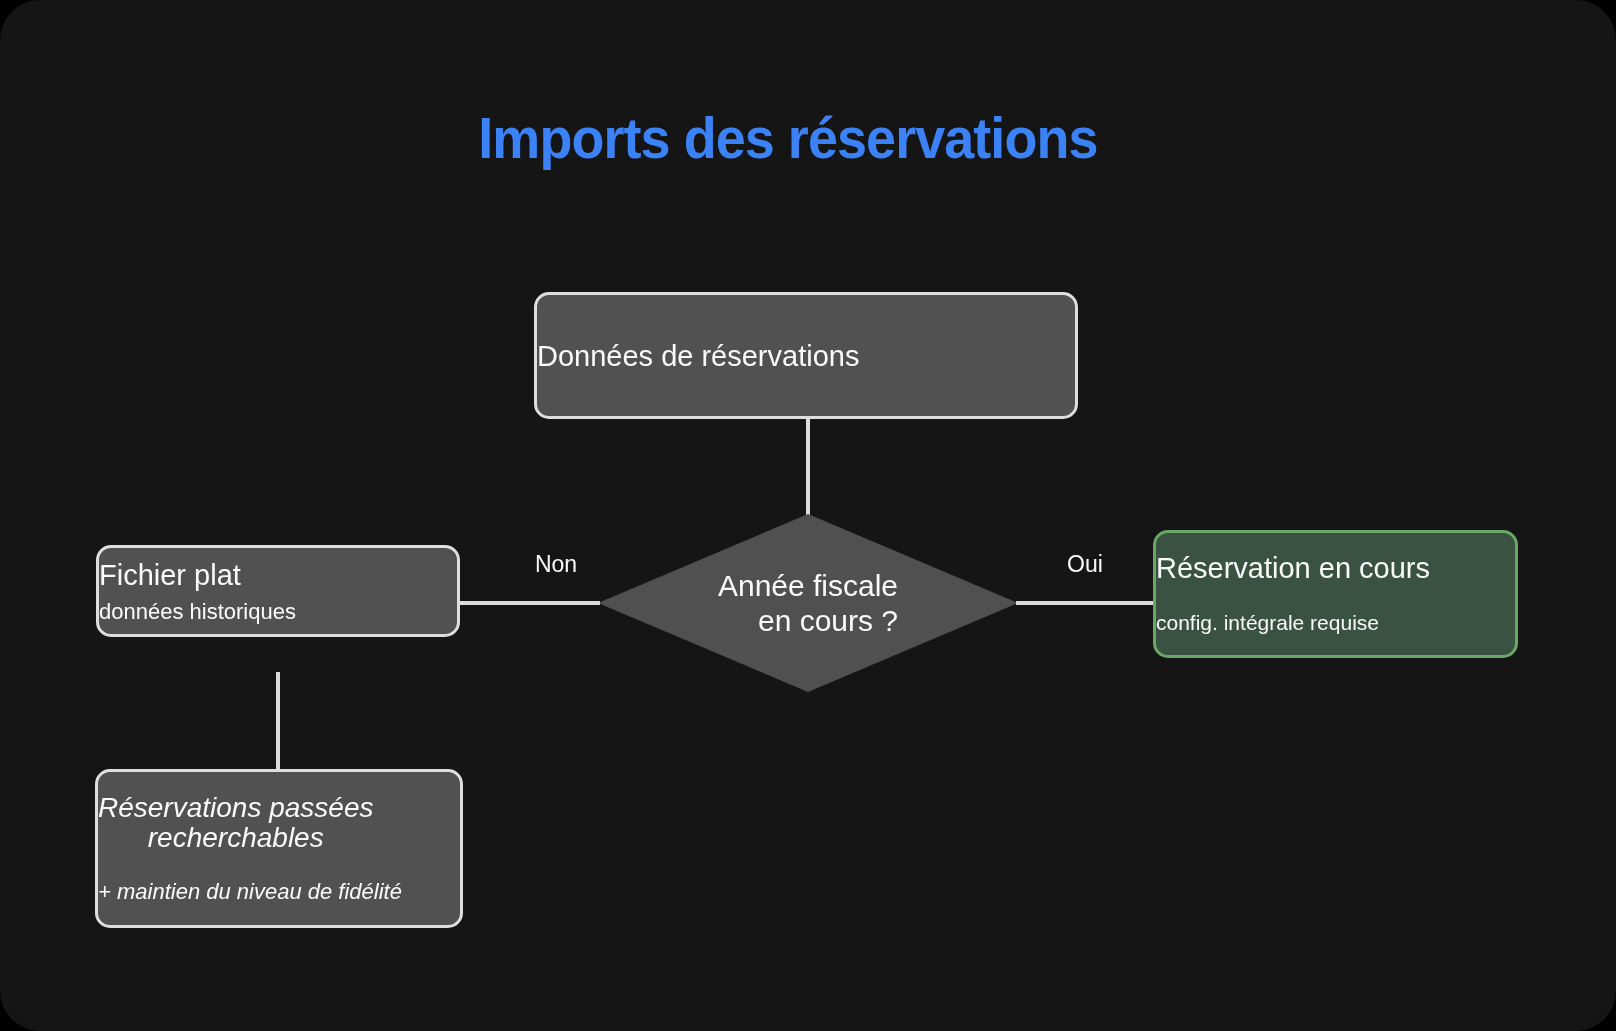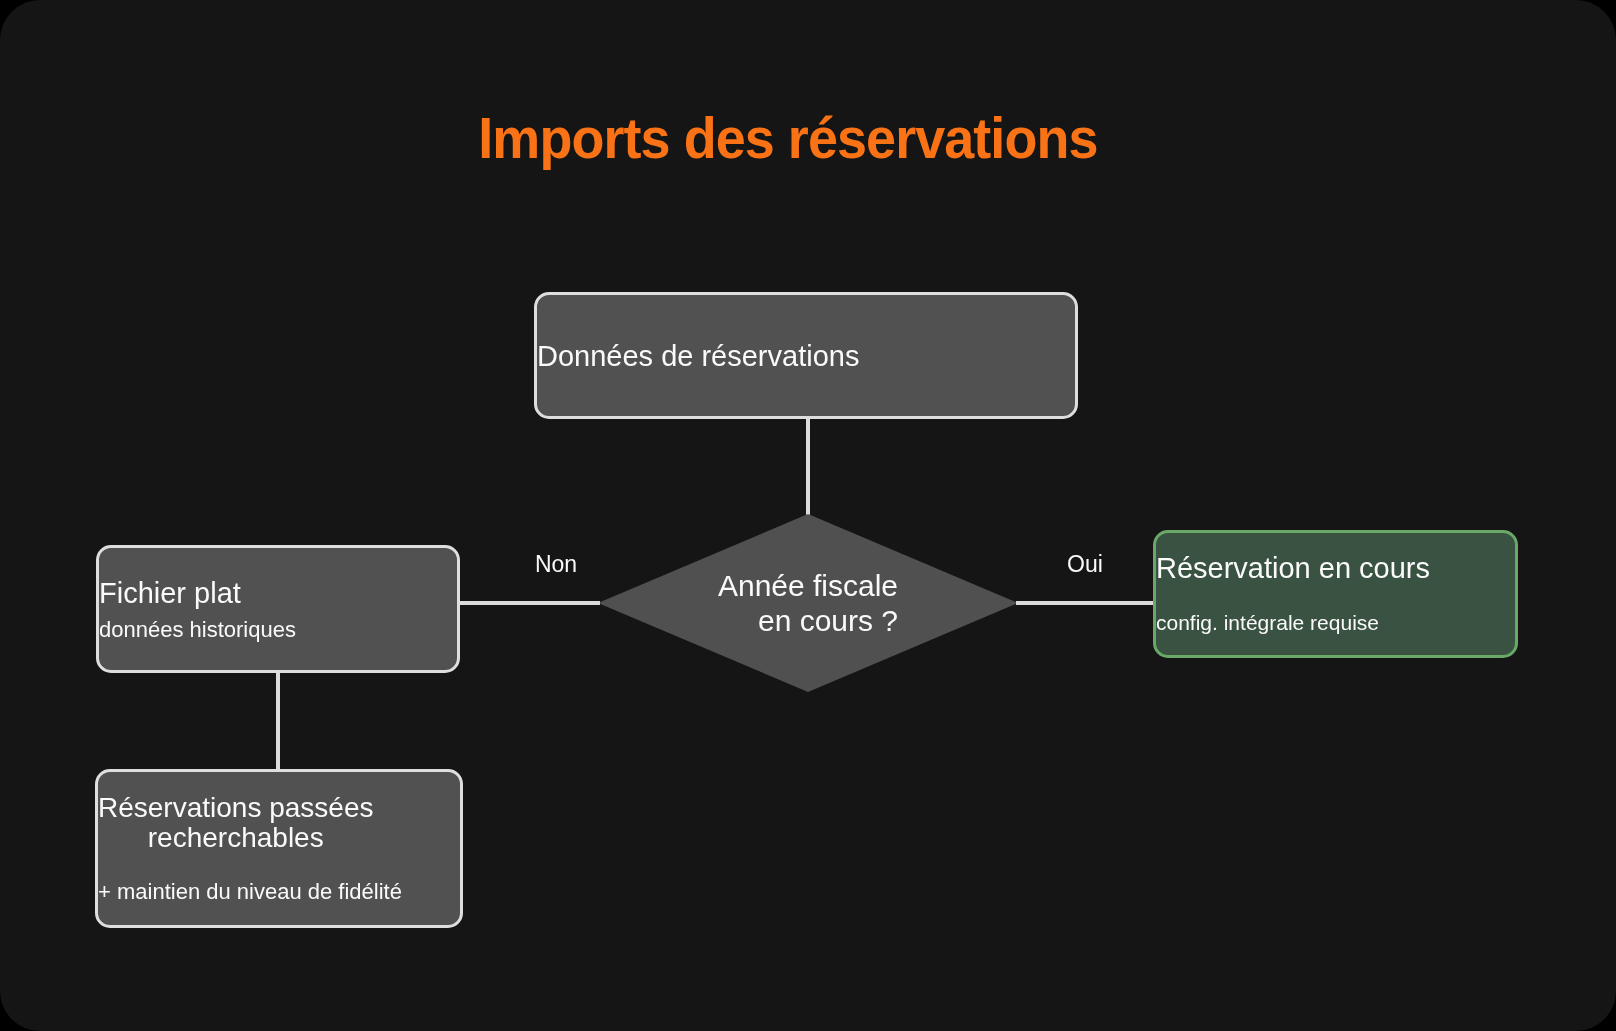--- a/index.html
+++ b/index.html
@@ -29,43 +29,43 @@
     overflow:hidden;
   }
   
   .title{
     position:absolute;
     left:0;top:104px;width:1576px;
     text-align:center;
     font-size:58px;
     font-weight:800;
     letter-spacing:-1px;
-    color:#f97316;
+    color:#3b82f6;
   }
   .title-inner{display:inline-block;transform:scaleX(0.93);transform-origin:center;}
   
   .node{
     position:absolute;
     background:var(--node-fill);
     border:3px solid var(--node-border);
     border-radius:15px;
     display:flex;
     flex-direction:column;
     align-items:flex-start;
     justify-content:center;
     text-align:center;
   }
   .node-title{font-size:29px;line-height:32px;color:var(--text);}
   .node-sub{font-size:22px;line-height:26px;color:var(--text);margin-top:8px;}
   
   #node-source{left:534px;top:292px;width:544px;height:127px;}
-  #node-flat-file{left:96px;top:545px;width:364px;height:128px;padding-top:2px;}
+  #node-flat-file{left:96px;top:545px;width:364px;height:92px;padding-top:2px;}
   #node-current-booking{left:1153px;top:530px;width:365px;height:128px;background:var(--accent-fill);border-color:var(--accent-border);gap:18px;}
   #node-current-booking .node-sub{font-size:21px;}
-  #node-past-bookings{left:95px;top:769px;width:368px;height:159px;}
+  #node-past-bookings{left:95px;top:769px;width:368px;height:159px;font-style:italic;}
   #node-past-bookings .node-title{font-size:28px;line-height:30px;}
   #node-past-bookings .node-sub{margin-top:26px;}
   
   .diamond{
     position:absolute;
     left:598px;top:514px;width:420px;height:178px;
     background:var(--diamond-fill);
     clip-path:polygon(50% 0%,100% 50%,50% 100%,0% 50%);
     display:flex;align-items:center;justify-content:center;text-align:center;
   }

